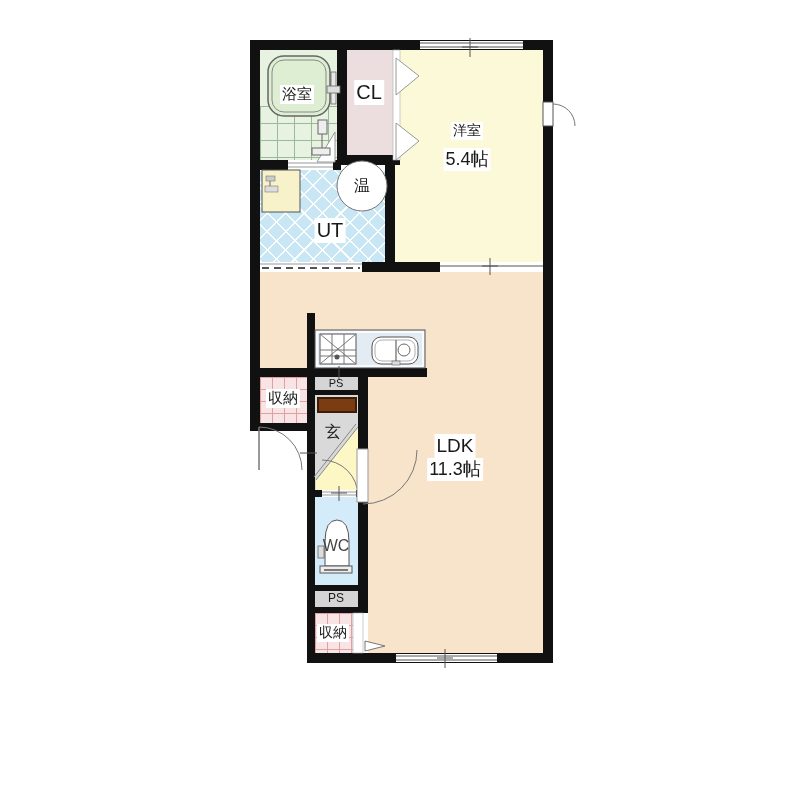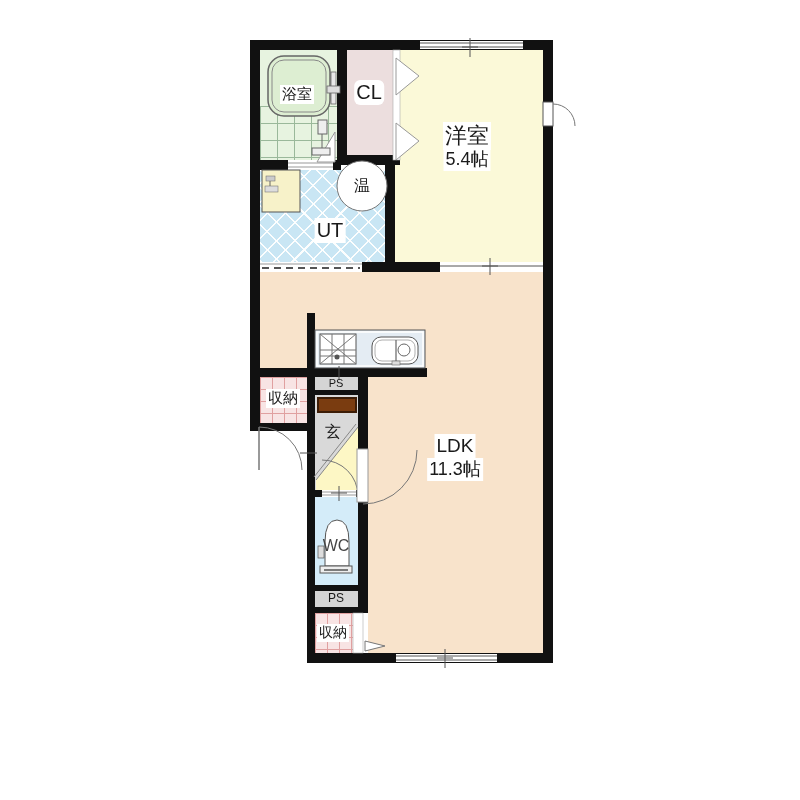--- a/index.html
+++ b/index.html
@@ -203,24 +203,24 @@
       <line x1="445" y1="649" x2="445" y2="668"></line>
         <line x1="437" y1="658" x2="453" y2="658"></line>
       <line x1="339" y1="486" x2="339" y2="501"></line>
         <line x1="331" y1="493" x2="347" y2="493"></line>
       <line x1="300" y1="453" x2="317" y2="453"></line>
       <line x1="339" y1="366" x2="339" y2="380"></line>
     </g>
   </svg>
 
   <div class="label center" style="left:297px;top:85px;font-size:15px;">浴室</div>
-  <div class="label center" style="left:369px;top:80px;font-size:20px;border-radius:6px;">CL</div>
+  <div class="label center" style="left:369px;top:80px;font-size:20px;">CL</div>
   <div class="label center" style="left:362px;top:176px;font-size:16px;background:transparent;">温</div>
   <div class="label center" style="left:330px;top:190px;font-size:20px;margin-top:28px;">UT</div>
-  <div class="label center" style="left:467px;top:122px;font-size:22px;font-family:Liberation Serif, serif;">洋室</div>
+  <div class="label center" style="left:467px;top:122px;font-size:14px;font-family:Liberation Serif, serif;">洋室</div>
   <div class="label center" style="left:467px;top:148px;font-size:18px;">5.4帖</div>
   <div class="label center" style="left:455px;top:434px;font-size:19px;">LDK</div>
   <div class="label center" style="left:455px;top:458px;font-size:18px;">11.3帖</div>
   <div class="label center" style="left:283px;top:389px;font-size:15px;">収納</div>
   <div class="label center" style="left:336px;top:377px;font-size:11px;background:transparent;">PS</div>
   <div class="label center" style="left:333px;top:422px;font-size:16px;background:transparent;">玄</div>
   <div class="label center" style="left:336px;top:536px;font-size:16px;color:#444;background:transparent;">WC</div>
   <div class="label center" style="left:336px;top:591px;font-size:12px;background:transparent;">PS</div>
   <div class="label center" style="left:333px;top:624px;font-size:14px;">収納</div>
 

